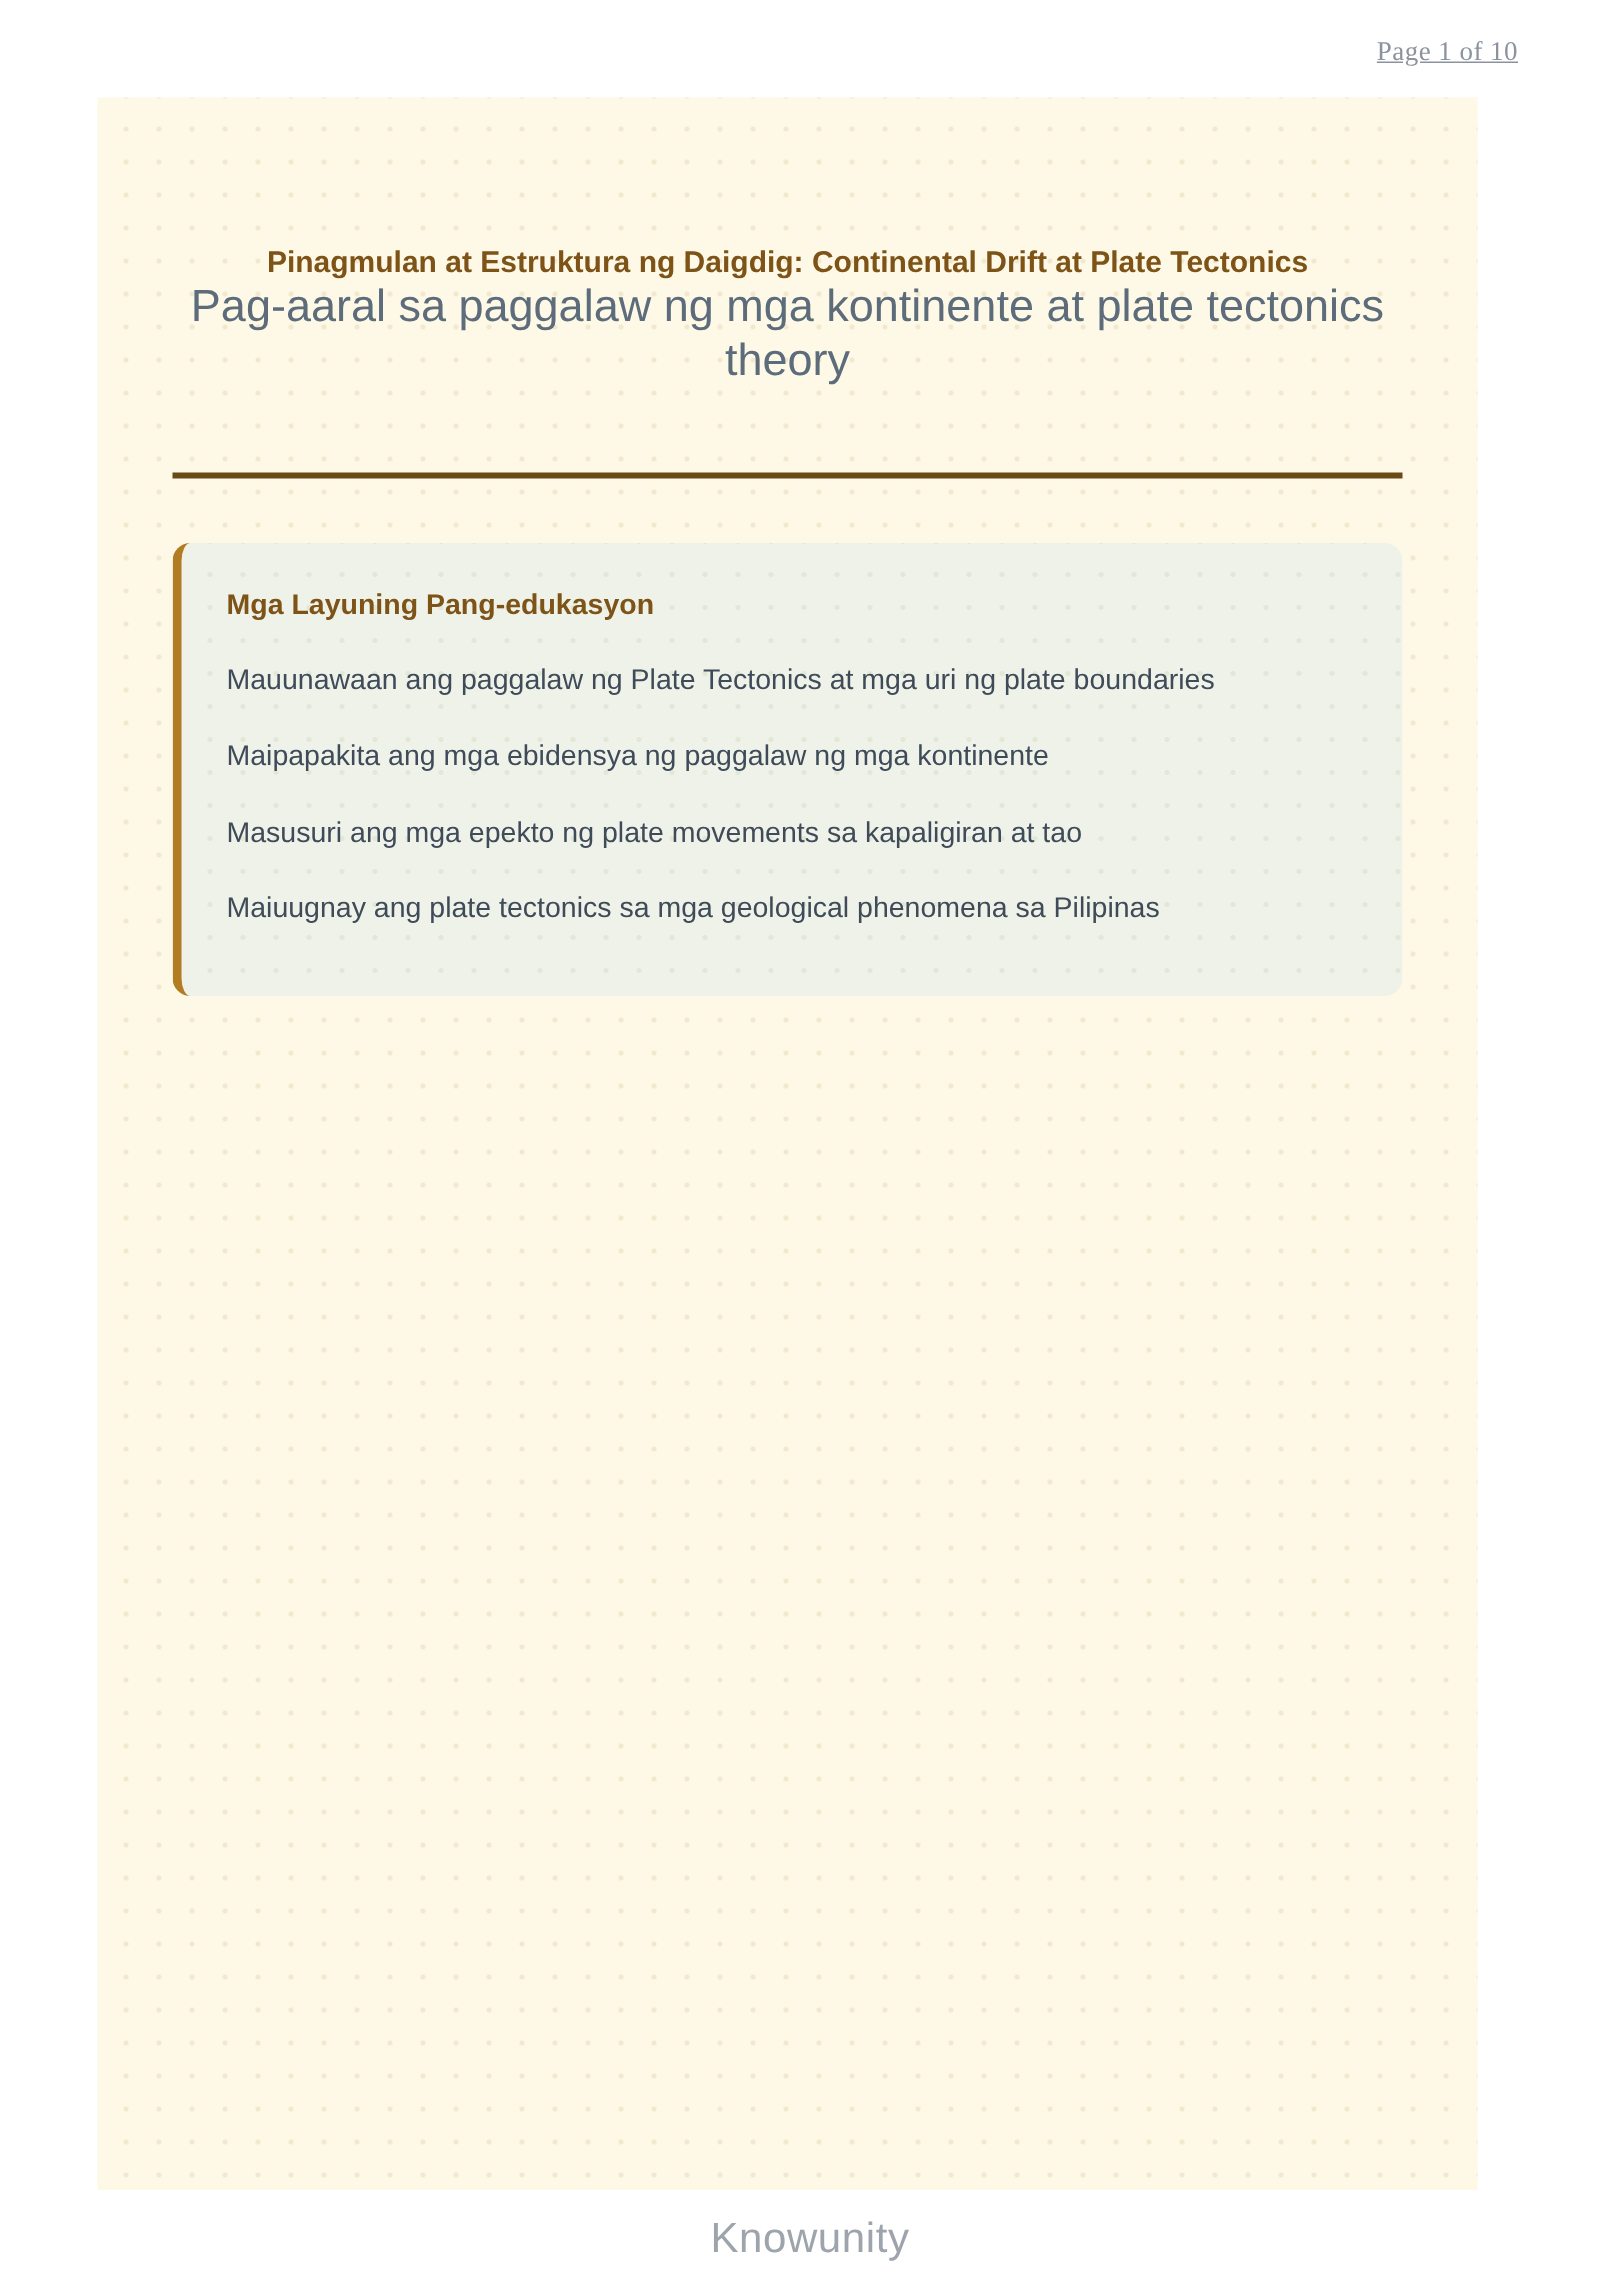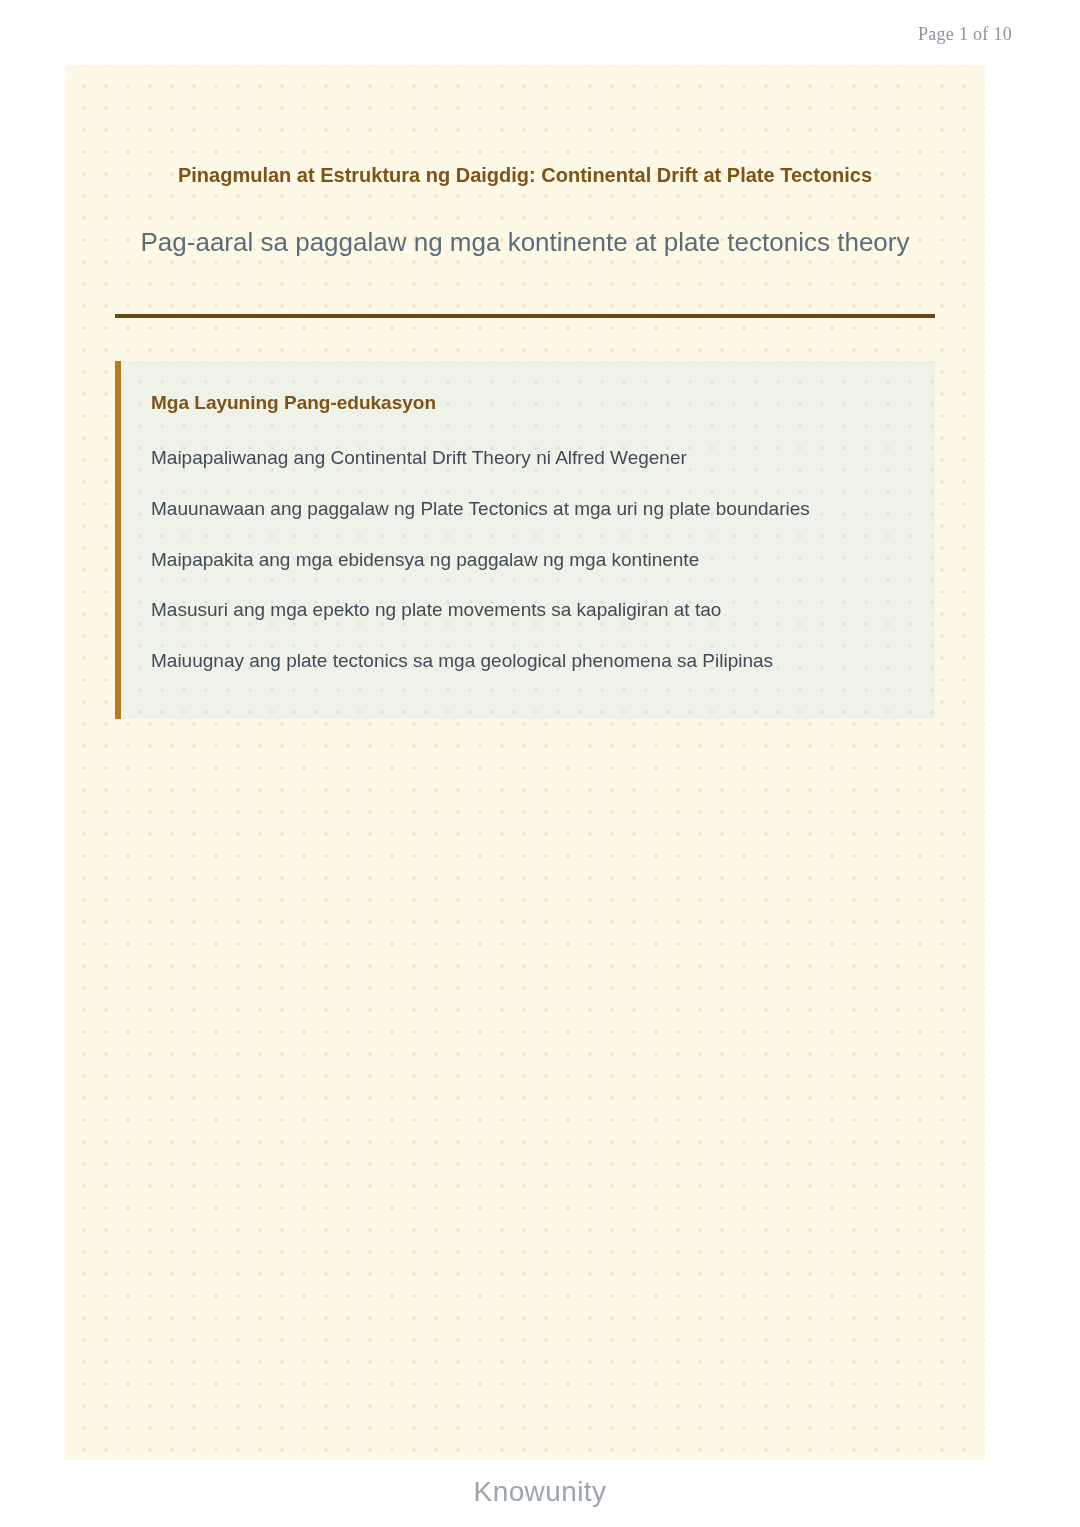--- a/index.html
+++ b/index.html
@@ -12,20 +12,21 @@
     overflow: hidden;
   }
   .page-indicator {
     position: absolute;
     top: 24px;
     right: 68px;
     font-family: "Liberation Serif", serif;
     font-size: 18px;
     color: #8b939e;
     letter-spacing: 0.3px;
+    text-decoration: underline;
   }
   .sheet {
     position: absolute;
     left: 65px;
     top: 65px;
     width: 920px;
     height: 1395px;
     background-color: #fef9e6;
     background-image: radial-gradient(circle, #f1e8cf 1.6px, rgba(0,0,0,0) 1.6px);
     background-size: 22px 22px;
@@ -38,40 +39,39 @@
   }
   .doc-title {
     text-align: center;
     font-size: 20px;
     font-weight: bold;
     color: #7d5318;
     line-height: 1.2;
   }
   .doc-subtitle {
     text-align: center;
-    font-size: 26px;
+    font-size: 30px;
     font-weight: 400;
     color: #5d6c7b;
-    margin-top: 40px;
     line-height: 1.2;
   }
   .rule {
     margin-top: 56px;
     height: 4px;
     background: #6b4916;
     border: none;
   }
   .objectives-box {
     margin-top: 43px;
     background-color: #eff2e8;
     background-image: radial-gradient(circle, #e2e8d8 1.6px, rgba(0,0,0,0) 1.6px);
     background-size: 22px 22px;
     background-position: 8px 10px;
     border-left: 6px solid #b27c22;
-    border-radius: 0;
+    border-radius: 12px;
     padding: 31px 34px 46px 30px;
   }
   .objectives-heading {
     font-size: 19px;
     font-weight: bold;
     color: #7d5318;
   }
   .objective-item {
     font-size: 19px;
     color: #3f4b59;
@@ -100,21 +100,20 @@
 
     <div class="doc-title">Pinagmulan at Estruktura ng Daigdig: Continental Drift at Plate Tectonics</div>
 
     <div class="doc-subtitle">Pag-aaral sa paggalaw ng mga kontinente at plate tectonics theory</div>
 
     <div class="rule"></div>
 
     <div class="objectives-box">
       <div class="objectives-heading">Mga Layuning Pang-edukasyon</div>
 
-      <div class="objective-item first">Maipapaliwanag ang Continental Drift Theory ni Alfred Wegener</div>
       <div class="objective-item">Mauunawaan ang paggalaw ng Plate Tectonics at mga uri ng plate boundaries</div>
       <div class="objective-item">Maipapakita ang mga ebidensya ng paggalaw ng mga kontinente</div>
       <div class="objective-item">Masusuri ang mga epekto ng plate movements sa kapaligiran at tao</div>
       <div class="objective-item">Maiuugnay ang plate tectonics sa mga geological phenomena sa Pilipinas</div>
     </div>
 
   </div>
 </div>
 
 <div class="footer-brand">Knowunity</div>

